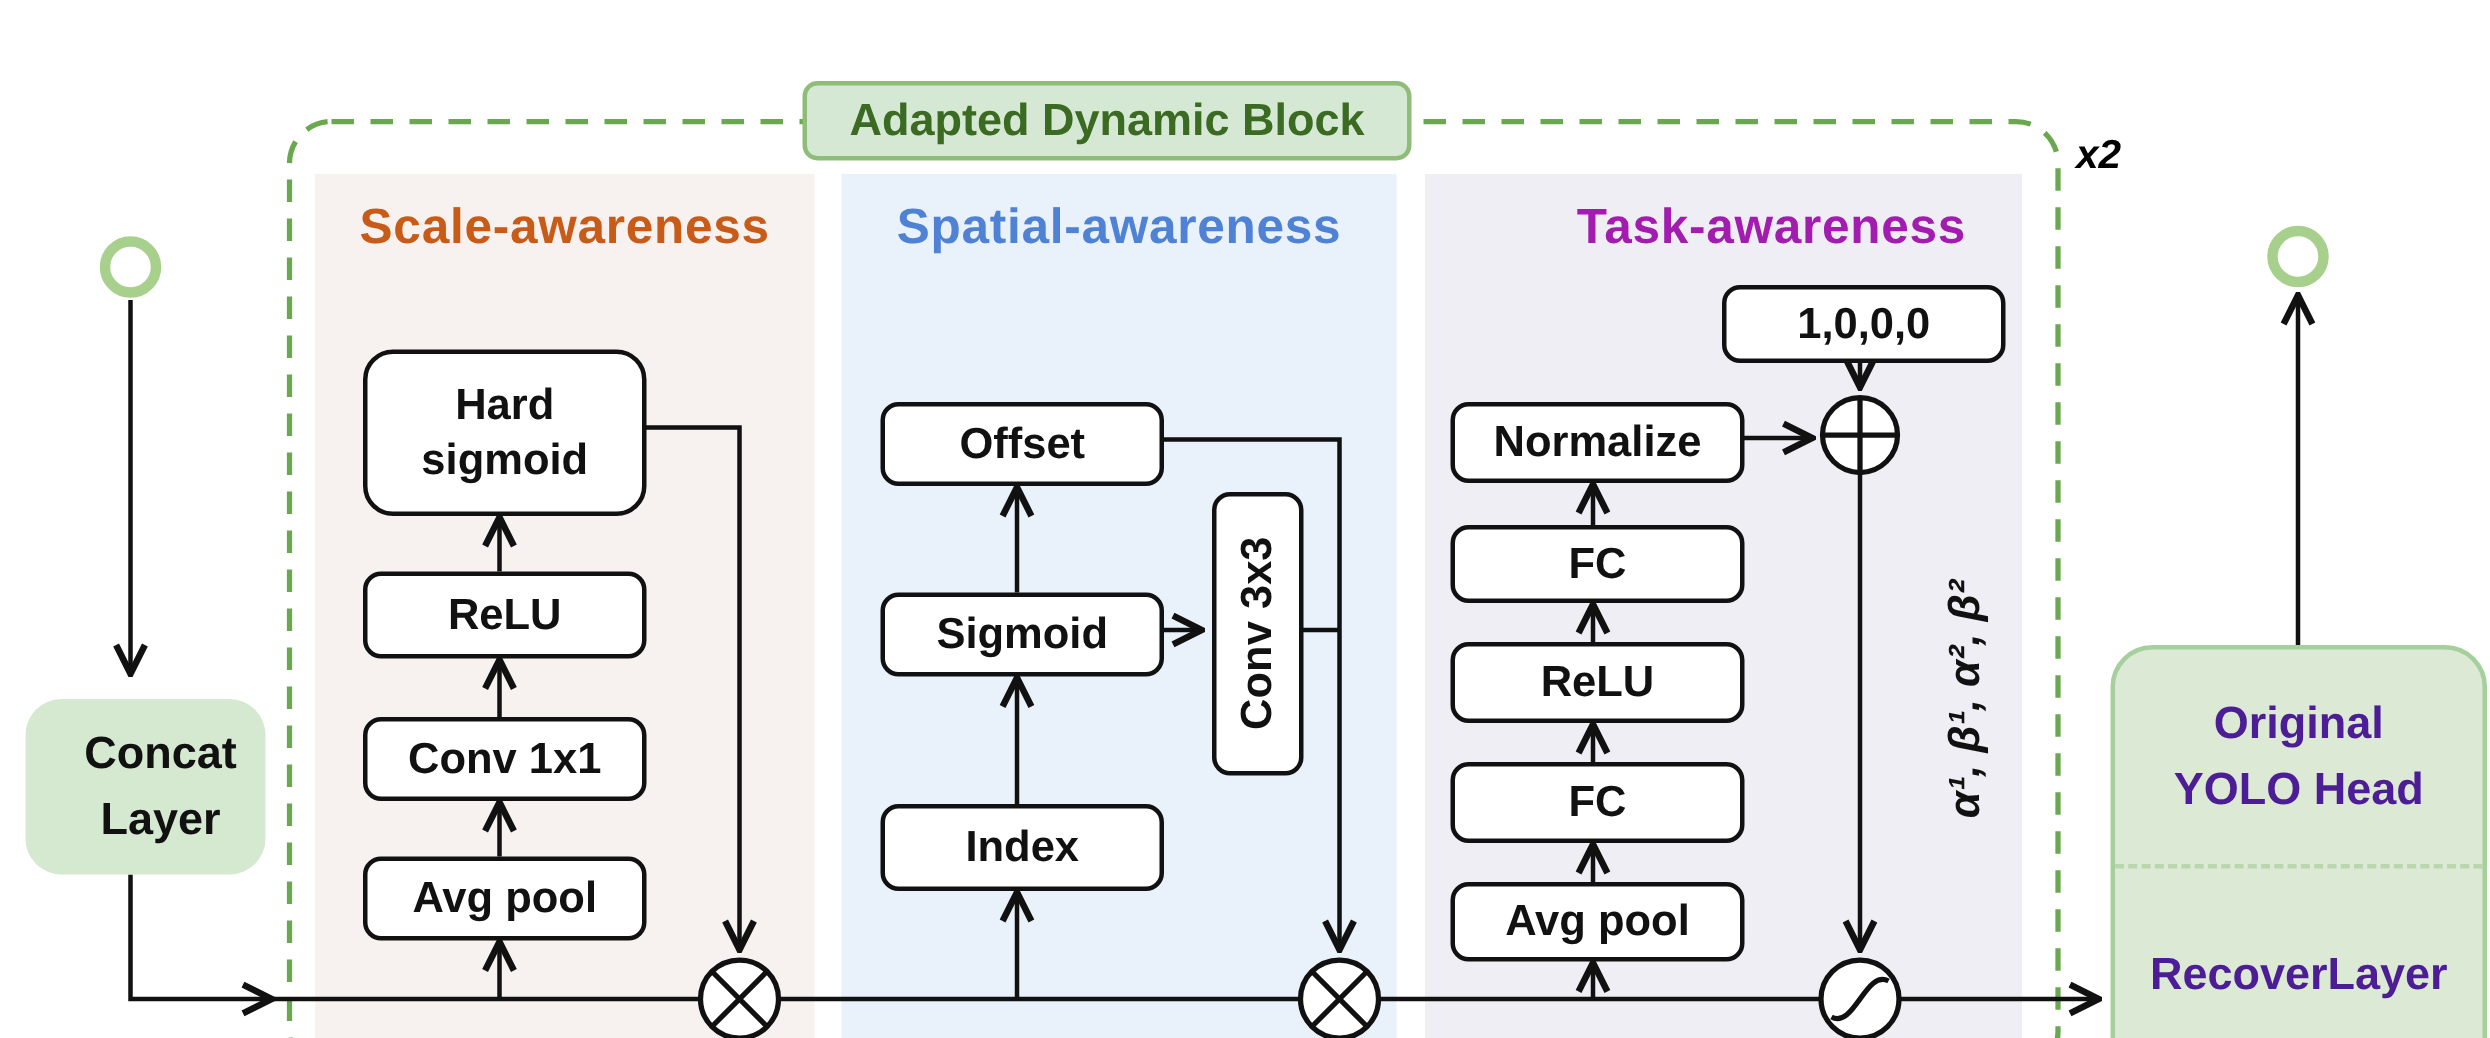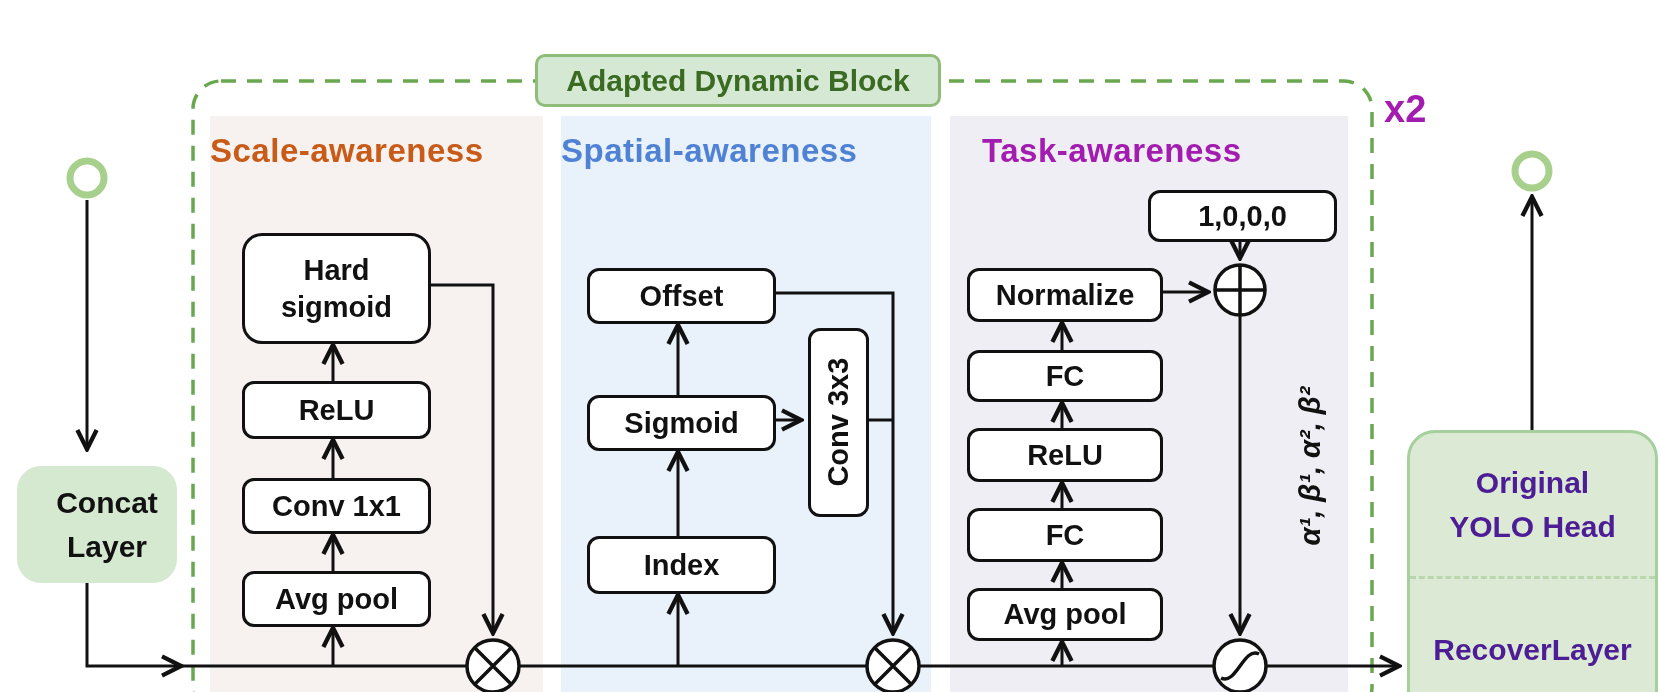--- a/index.html
+++ b/index.html
@@ -3,36 +3,36 @@
 <meta charset="utf-8">
 <style>
   html,body{margin:0;padding:0;background:#fff;}
   #stage{position:relative;width:1658px;height:692px;background:#ffffff;overflow:hidden;
          font-family:"Liberation Sans", sans-serif;margin-top:48px;}
   .panel{position:absolute;top:68px;height:584px;z-index:0;}
   #panel-scale{left:210px;width:333px;background:#f7f2f0;}
   #panel-spatial{left:561px;width:370px;background:#e9f1fa;}
   #panel-task{left:950px;width:398px;background:#f0eef5;}
   svg#wires{position:absolute;left:0;top:0;z-index:1;}
-  .panel-title{position:absolute;top:84px;z-index:2;font-size:33px;font-weight:bold;text-align:left;letter-spacing:0.5px;}
+  .panel-title{position:absolute;top:84px;z-index:2;font-size:33px;font-weight:bold;text-align:center;letter-spacing:0.5px;}
   #title-scale{left:210px;width:333px;color:#c75b17;}
   #title-spatial{left:561px;width:370px;color:#4f82d4;}
   #title-task{left:982px;width:398px;color:#a21caf;}
   .box{position:absolute;z-index:2;background:#fff;border:3px solid #111;border-radius:12px;
        display:flex;flex-direction:column;align-items:center;justify-content:center;
        font-size:29px;font-weight:600;color:#111;line-height:1.25;text-align:center;}
   .greenbox{position:absolute;z-index:2;background:#d5e8d0;border-radius:24px;
        display:flex;flex-direction:column;align-items:center;justify-content:center;
        font-size:30px;font-weight:700;color:#111;line-height:1.45;text-align:right;padding-left:20px;}
   #block-title{position:absolute;left:535px;top:6px;width:400px;height:47px;z-index:3;
        background:#d5e8d4;border:3px solid #8fbc78;border-radius:10px;
        display:flex;align-items:center;justify-content:center;
        font-size:30px;font-weight:bold;color:#3b6a22;}
-  #x2-label{position:absolute;left:1384px;top:40px;z-index:2;font-size:38px;font-weight:bold;
-       color:#a21caf;}
+  #x2-label{position:absolute;left:1384px;top:40px;z-index:2;font-size:27px;font-weight:bold;
+       font-style:italic;color:#000000;}
   #conv3x3{left:808px;top:280px;width:55px;height:183px;}
   #conv3x3 span{transform:rotate(-90deg);white-space:nowrap;}
   #coeff-label{position:absolute;left:1160px;top:398px;width:300px;height:40px;z-index:2;
        transform:rotate(-90deg);text-align:center;line-height:40px;
        font-size:29px;font-weight:bold;font-style:italic;color:#111;}
   #yolo-box{position:absolute;left:1407px;top:382px;width:245px;height:288px;z-index:2;
        background:#dcead5;border:3px solid #a5cf9c;border-radius:28px;
        display:flex;flex-direction:column;color:#4c1d95;}
   #yolo-top{height:143px;display:flex;flex-direction:column;align-items:center;justify-content:center;
        font-size:30px;font-weight:600;line-height:1.45;border-bottom:3px dashed #b9d6ad;}

